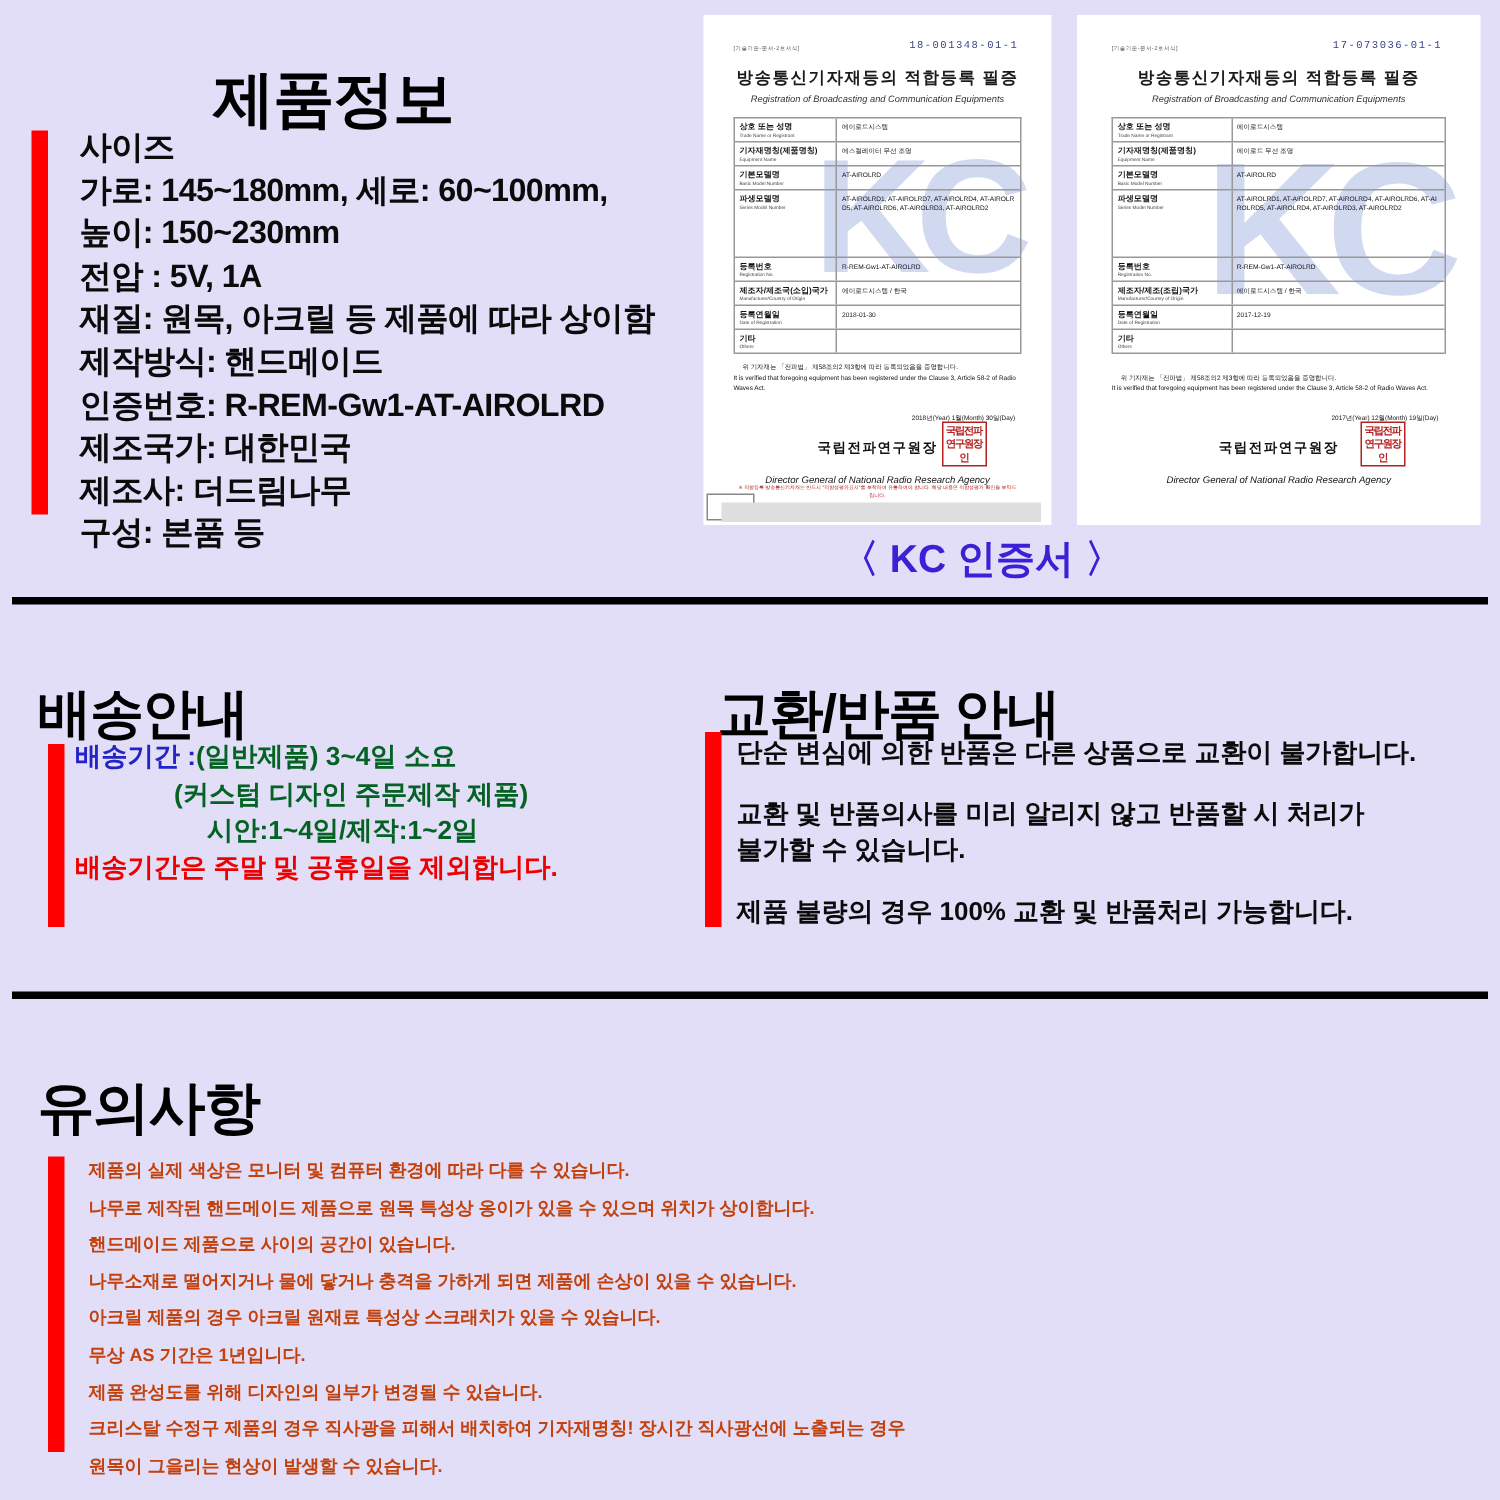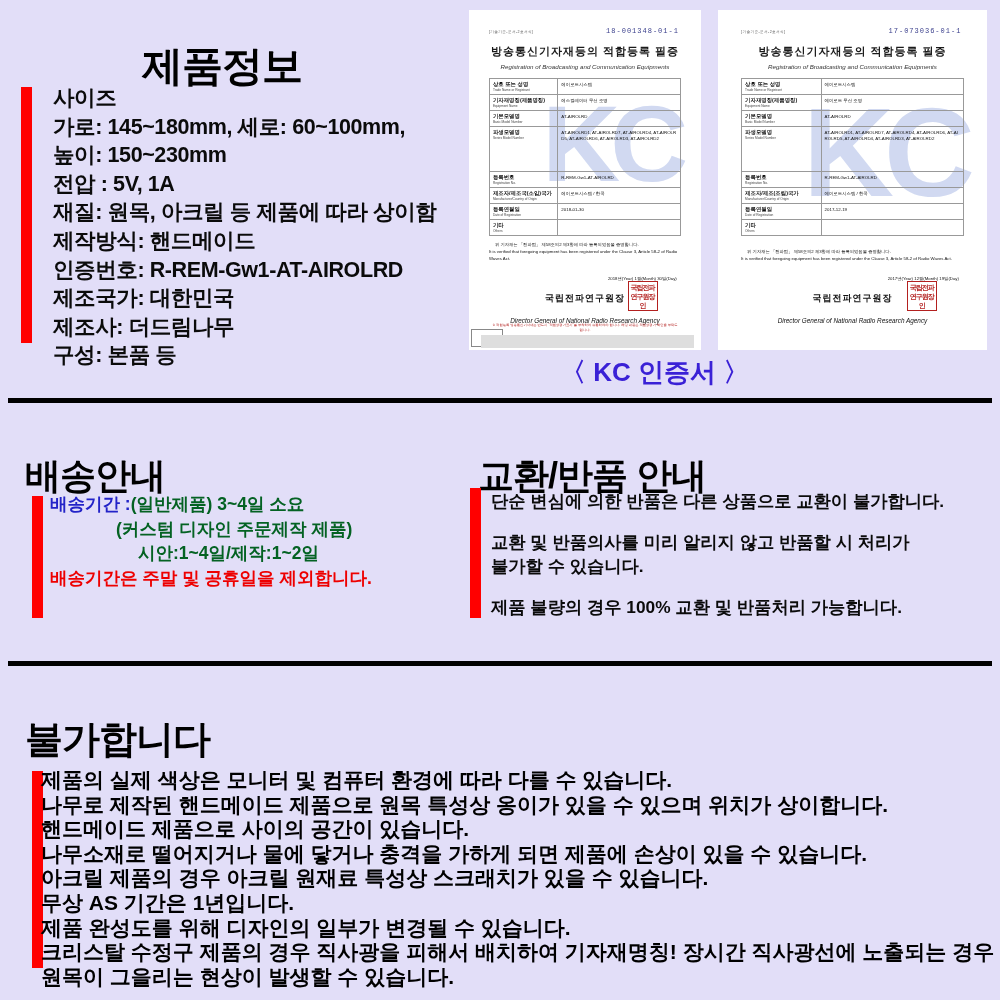--- a/index.html
+++ b/index.html
@@ -290,25 +290,25 @@
 
   
   #notice-heading {
     left: 25px; top: 685px;
     font-size: 38px;
     line-height: 44px;
   }
   #notice-bar { left: 32px; top: 771px; height: 197px; }
   #notice-list {
     position: absolute;
-    left: 41px; top: 768px;
-    font-size: 21px;
+    left: 59px; top: 768px;
+    font-size: 12px;
     line-height: 24.6px;
     font-weight: bold;
-    color: #000000;
+    color: #c2410c;
     white-space: nowrap;
   }
   #notice-list .line { white-space: nowrap; }
 </style>
 </head>
 <body>
 
 <h1 class="heading section" id="product-info-heading">제품정보</h1>
 
 <div class="redbar" id="product-info-bar"></div>
@@ -519,21 +519,21 @@
   </div>
   <div class="para">
     <div class="line">교환 및 반품의사를 미리 알리지 않고 반품할 시 처리가</div>
     <div class="line">불가할 수 있습니다.</div>
   </div>
   <div class="para">
     <div class="line">제품 불량의 경우 100% 교환 및 반품처리 가능합니다.</div>
   </div>
 </div>
 
-<h2 class="heading section" id="notice-heading">불가합니다</h2>
+<h2 class="heading section" id="notice-heading">유의사항</h2>
 
 <div class="redbar" id="notice-bar"></div>
 
 <div id="notice-list">
   <div class="line">제품의 실제 색상은 모니터 및 컴퓨터 환경에 따라 다를 수 있습니다.</div>
   <div class="line">나무로 제작된 핸드메이드 제품으로 원목 특성상 옹이가 있을 수 있으며 위치가 상이합니다.</div>
   <div class="line">핸드메이드 제품으로 사이의 공간이 있습니다.</div>
   <div class="line">나무소재로 떨어지거나 물에 닿거나 충격을 가하게 되면 제품에 손상이 있을 수 있습니다.</div>
   <div class="line">아크릴 제품의 경우 아크릴 원재료 특성상 스크래치가 있을 수 있습니다.</div>
   <div class="line">무상 AS 기간은 1년입니다.</div>

